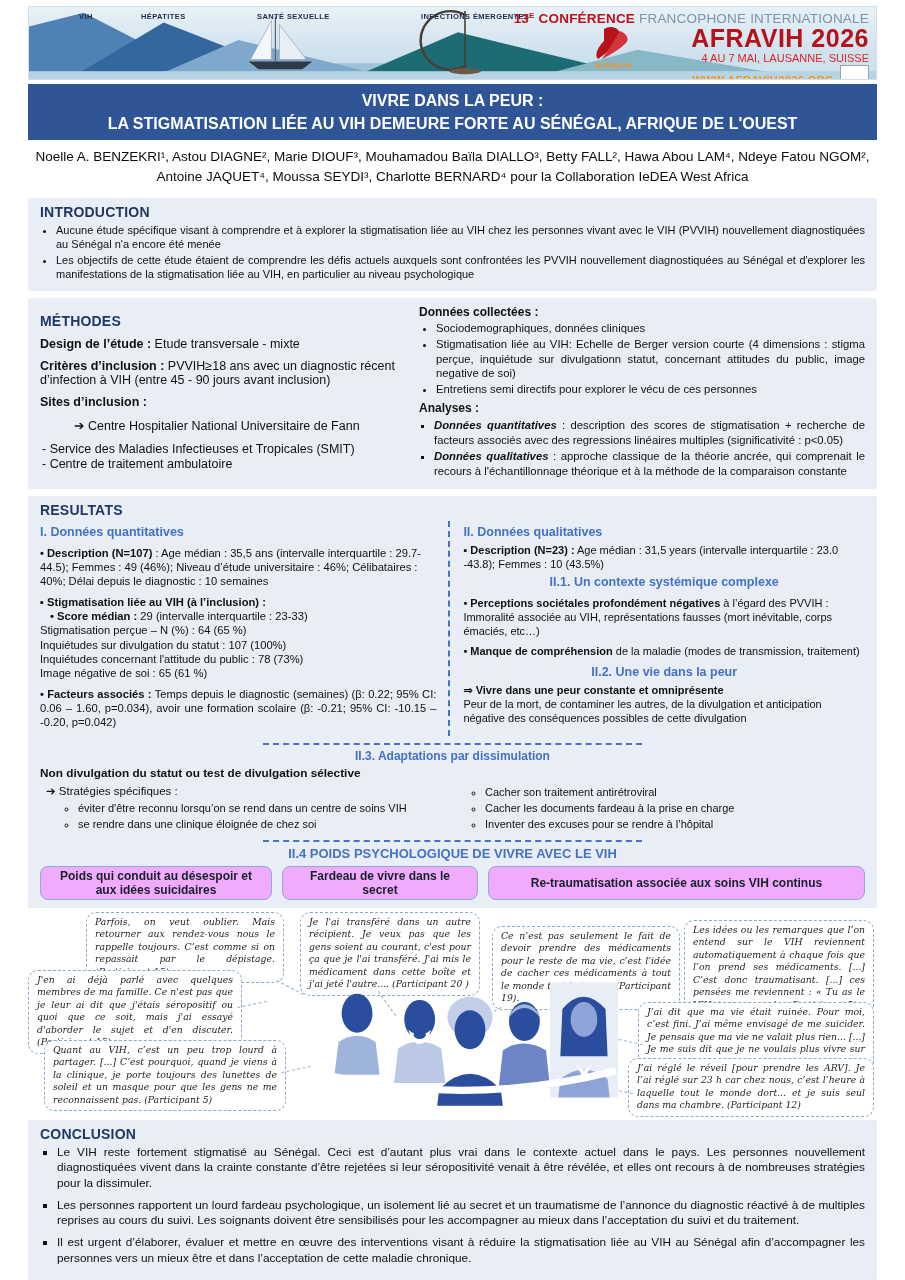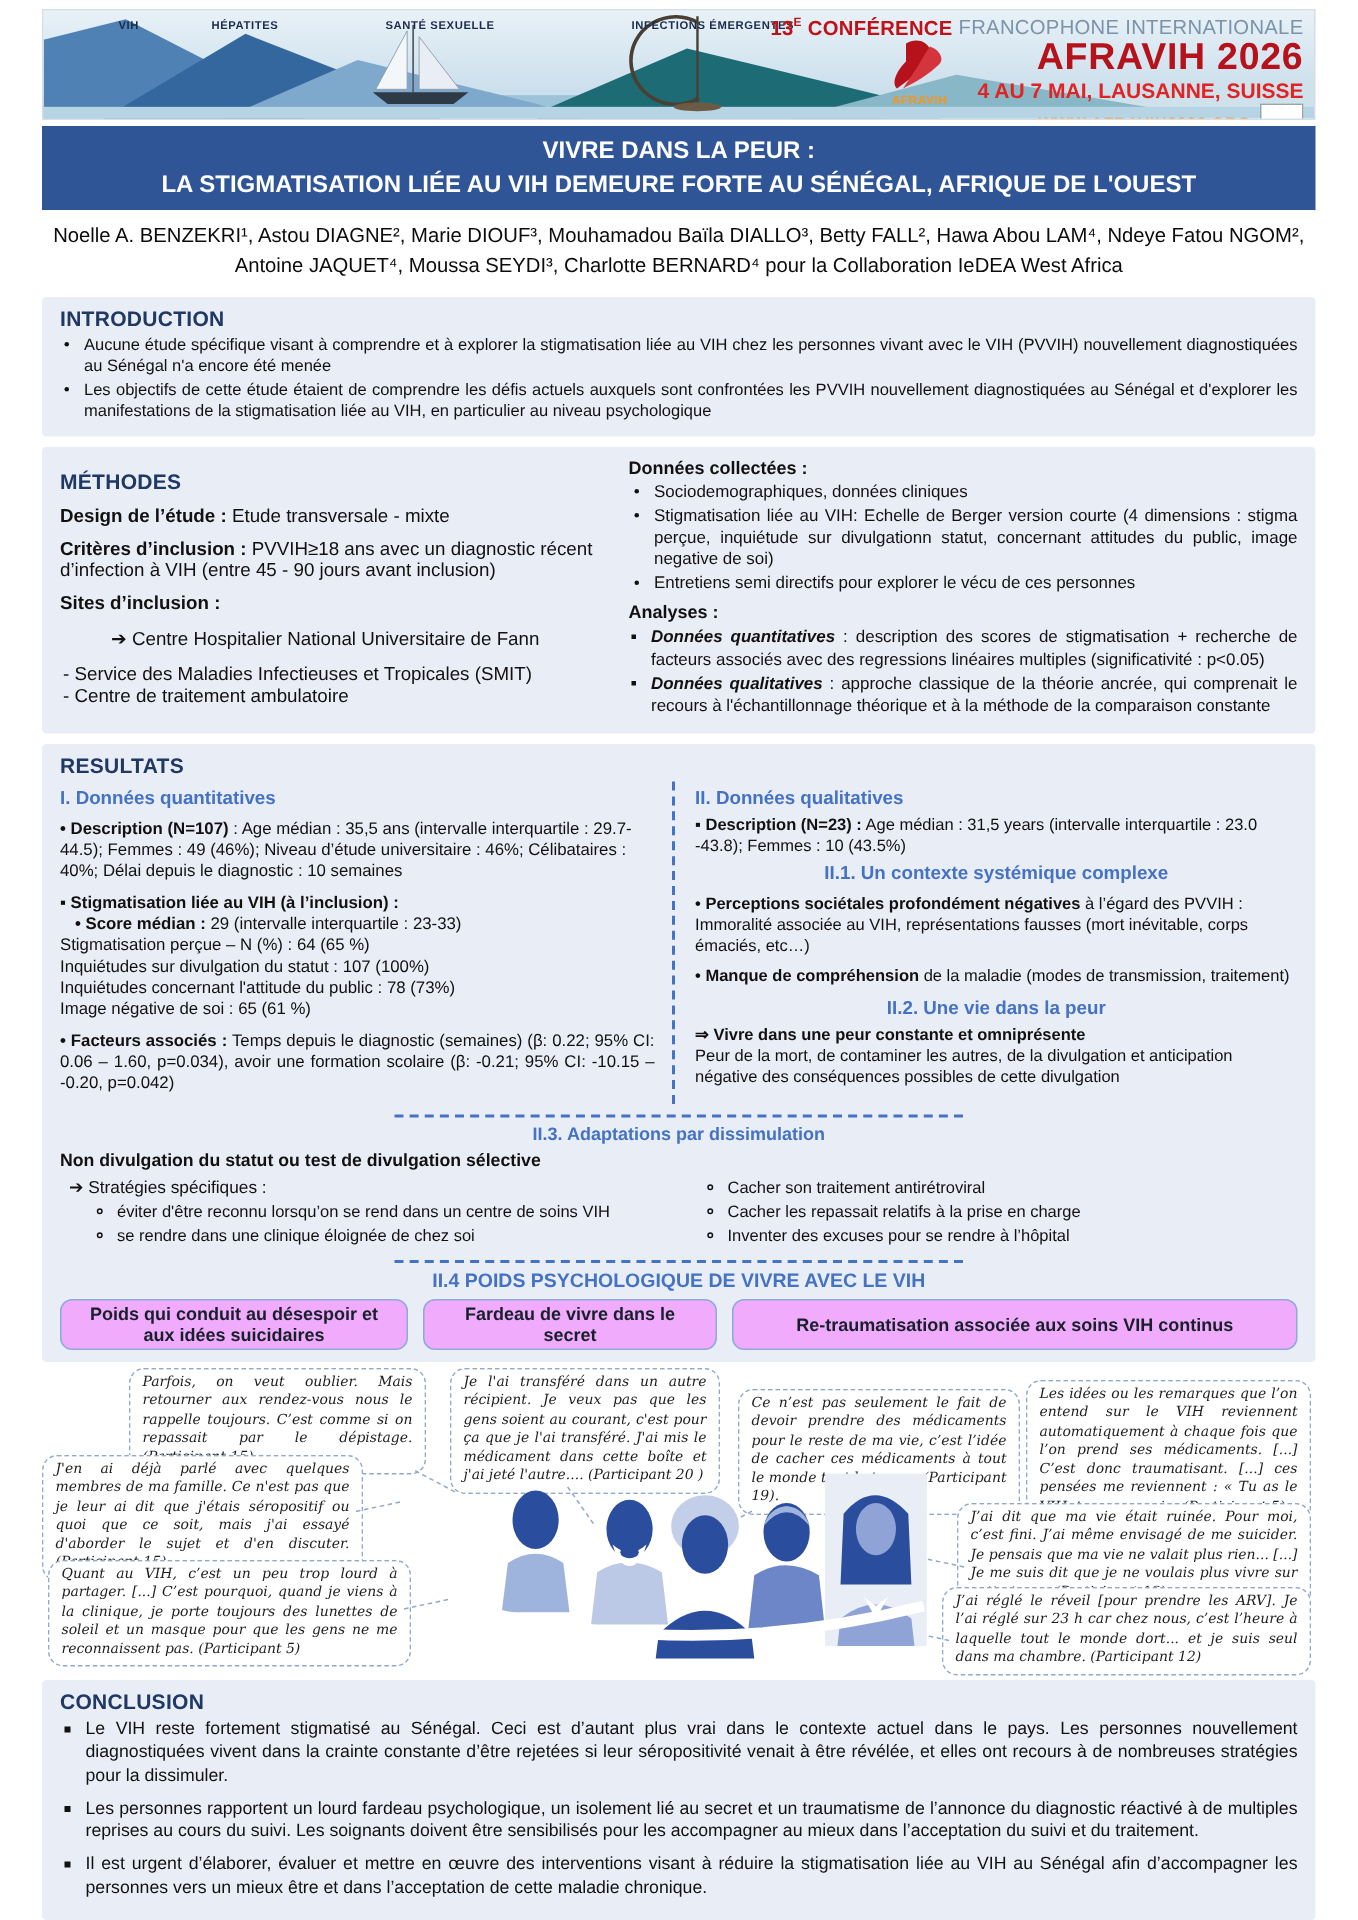--- a/index.html
+++ b/index.html
@@ -9,21 +9,21 @@
   
   .banner { position:relative; height:74px; overflow:hidden; background:linear-gradient(180deg,#e8f1f7 0%,#d3e4ef 55%,#c2d9e8 100%); border:1px solid #d4dee8; }
   .banner svg.scene { position:absolute; left:0; top:0; width:100%; height:100%; }
   .topic { position:absolute; top:5px; font-size:7.5px; font-weight:bold; color:#1b2b4a; letter-spacing:.4px; }
   .banner-right { position:absolute; right:7px; top:3px; text-align:right; line-height:1.15; }
   .conf-line { font-size:13.5px; letter-spacing:.2px; white-space:nowrap; }
   .conf-red { color:#c01018; font-weight:bold; }
   .conf-red sup { font-size:8px; }
   .conf-gray { color:#7d93aa; }
   .brand { font-size:25px; font-weight:bold; color:#b5121b; letter-spacing:.5px; line-height:1.02; }
-  .dates { font-size:14px; font-weight:bold; color:#e02424; }
+  .dates { font-size:11px; font-weight:normal; color:#e02424; }
   .urlrow { display:flex; justify-content:flex-end; align-items:center; gap:6px; margin-top:1px; }
   .url { font-size:11px; font-weight:bold; color:#f7941d; letter-spacing:.4px; }
   .anrs-box { font-size:9px; font-weight:bold; color:#3a3f45; background:#fff; border:1px solid #9aa4ae; padding:16px 4px 1px; text-decoration:underline; text-decoration-color:#c01018; }
   .ribbon-wrap { position:absolute; right:237px; top:18px; width:52px; text-align:center; }
   .ribbon-caption { font-size:8px; font-weight:bold; color:#f7941d; margin-top:-4px; letter-spacing:.3px; }
 
   
   .title-bar { background:#2f5597; color:#fff; text-align:center; font-weight:bold; font-size:16px; line-height:1.45; padding:5px 8px; margin-top:4px; }
   .authors { text-align:center; font-size:13.5px; line-height:1.45; padding:7px 6px 4px; color:#0c0c0c; }
 
@@ -214,39 +214,39 @@
       <div class="adapt-left">
         <div class="arrow-line">➔  Stratégies spécifiques :</div>
         <ul class="circ-list">
           <li>éviter d'être reconnu lorsqu’on se rend dans un centre de soins VIH</li>
           <li>se rendre dans une clinique éloignée de chez soi</li>
         </ul>
       </div>
       <div class="adapt-right">
         <ul class="circ-list">
           <li>Cacher son traitement antirétroviral</li>
-          <li>Cacher les repassait relatifs à la prise en charge</li>
+          <li>Cacher les documents fardeau à la prise en charge</li>
           <li>Inventer des excuses pour se rendre à l’hôpital</li>
         </ul>
       </div>
     </div>
 
     <div class="divider"></div>
     <div class="sub center" style="font-size:13px">II.4 POIDS PSYCHOLOGIQUE DE VIVRE AVEC LE VIH</div>
     <div class="boxes">
       <div class="box b1">Poids qui conduit au désespoir et aux idées suicidaires</div>
       <div class="box b2">Fardeau de vivre dans le secret</div>
       <div class="box b3">Re-traumatisation associée aux soins VIH continus</div>
     </div>
   </div>
 
   <div class="quotes">
     <div class="bubble t-se" style="left:58px;top:2px;width:198px">Parfois, on veut oublier. Mais retourner aux rendez-vous nous le rappelle toujours. C’est comme si on repassait par le dépistage. (Participant 15)</div>
     <div class="bubble t-e" style="left:0px;top:60px;width:214px">J'en ai déjà parlé avec quelques membres de ma famille. Ce n'est pas que je leur ai dit que j'étais séropositif ou quoi que ce soit, mais j'ai essayé d'aborder le sujet et d'en discuter. (Participant 15)</div>
-    <div class="bubble t-e" style="left:4px;top:130px;width:242px">Quant au VIH, c’est un peu trop lourd à partager. [...] C’est pourquoi, quand je viens à la clinique, je porte toujours des lunettes de soleil et un masque pour que les gens ne me reconnaissent pas. (Participant 5)</div>
+    <div class="bubble t-e" style="left:16px;top:130px;width:242px">Quant au VIH, c’est un peu trop lourd à partager. [...] C’est pourquoi, quand je viens à la clinique, je porte toujours des lunettes de soleil et un masque pour que les gens ne me reconnaissent pas. (Participant 5)</div>
     <div class="bubble t-s" style="left:272px;top:2px;width:180px">Je l'ai transféré dans un autre récipient. Je veux pas que les gens soient au courant, c'est pour ça que je l'ai transféré. J'ai mis le médicament dans cette boîte et j'ai jeté l'autre.... (Participant 20 )</div>
     <div class="bubble t-sw" style="left:464px;top:16px;width:188px">Ce n’est pas seulement le fait de devoir prendre des médicaments pour le reste de ma vie, c’est l’idée de cacher ces médicaments à tout le monde tout le temps. (Participant 19).</div>
     <div class="bubble t-sw" style="left:656px;top:10px;width:190px">Les idées ou les remarques que l’on entend sur le VIH reviennent automatiquement à chaque fois que l’on prend ses médicaments. [...] C’est donc traumatisant. [...] ces pensées me reviennent : « Tu as le VIH, tu vas mourir.. (Participant 5)</div>
     <div class="bubble t-w" style="left:610px;top:92px;width:236px">J’ai dit que ma vie était ruinée. Pour moi, c’est fini. J’ai même envisagé de me suicider. Je pensais que ma vie ne valait plus rien... [...] Je me suis dit que je ne voulais plus vivre sur cette terre. (Participant 18)</div>
     <div class="bubble t-w" style="left:600px;top:148px;width:246px">J’ai réglé le réveil [pour prendre les ARV]. Je l’ai réglé sur 23 h car chez nous, c’est l’heure à laquelle tout le monde dort... et je suis seul dans ma chambre. (Participant 12)</div>
 
     <svg class="people" viewBox="0 0 300 130">
       <rect x="228" y="6" width="66" height="112" fill="#e9edf5"></rect>
 
       <path d="M22 64 Q40 52 58 64 L62 96 L18 96 Z" fill="#9fb4dd"></path>

